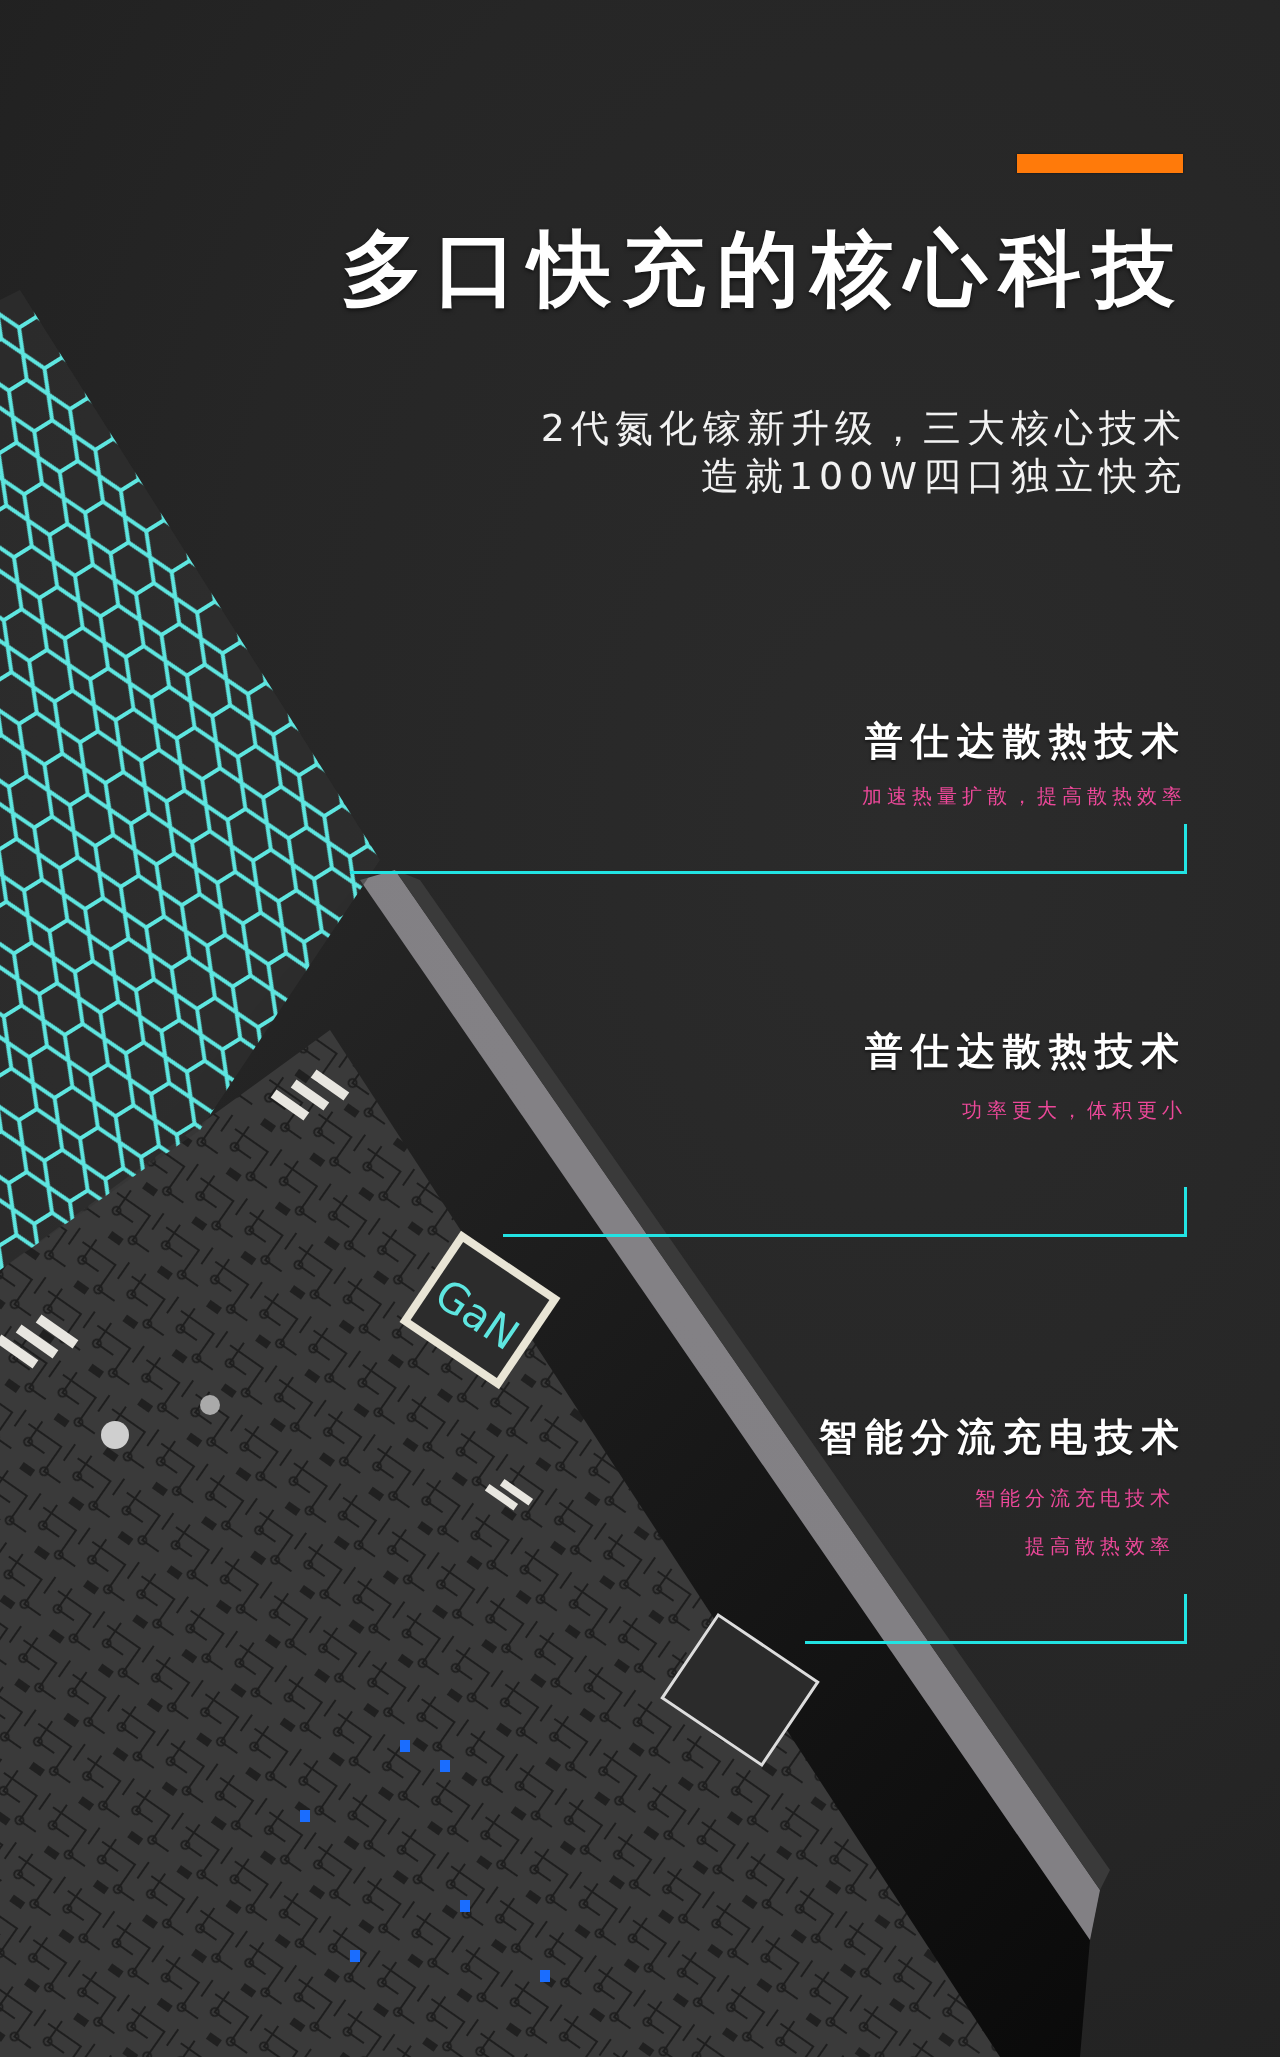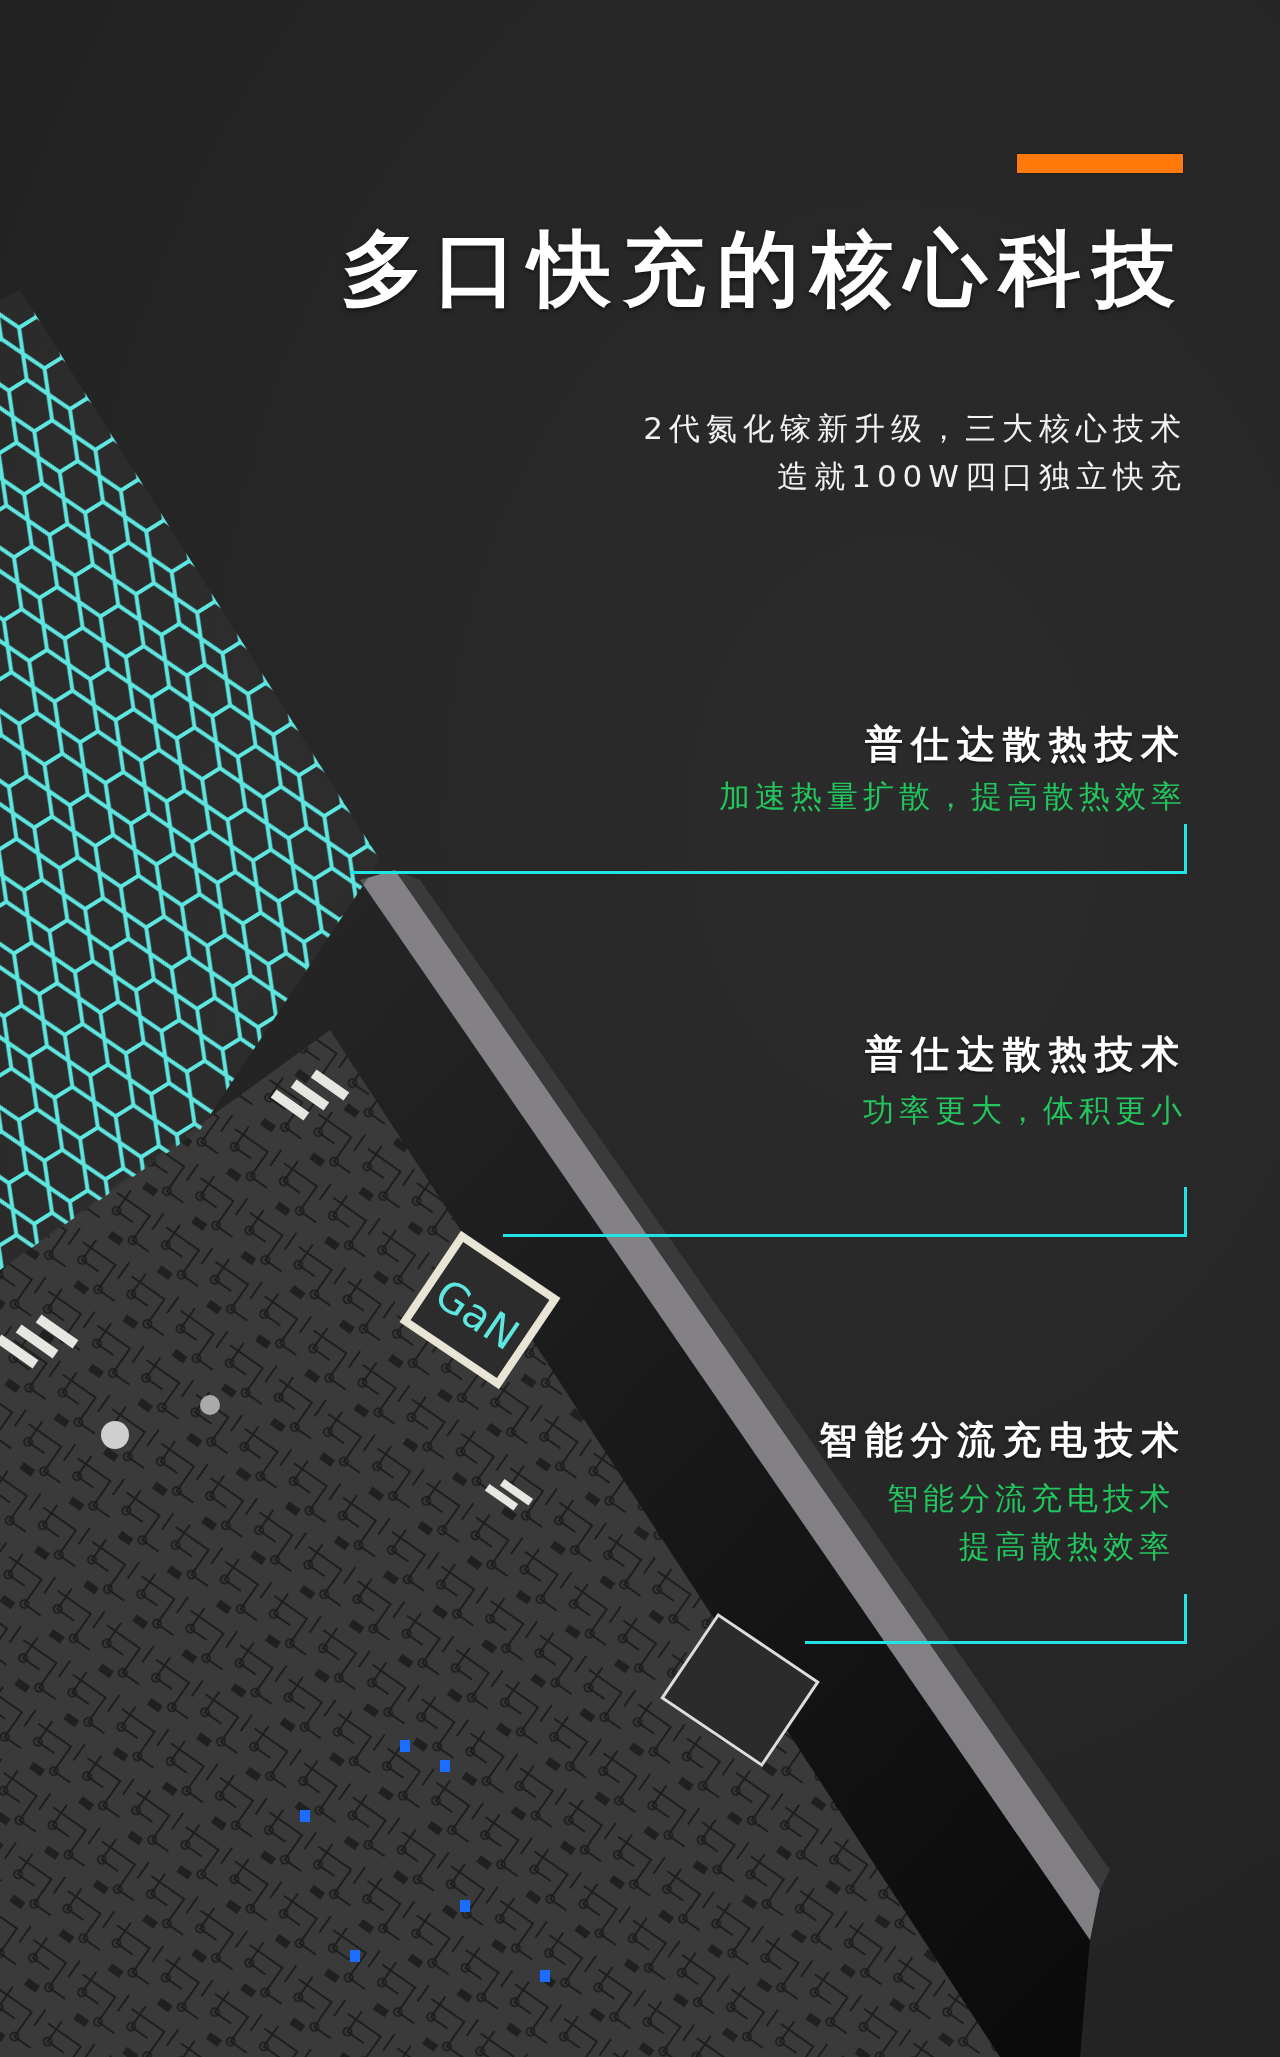--- a/index.html
+++ b/index.html
@@ -20,30 +20,31 @@
     background: #ff7a0a; box-shadow: 0 0 2px rgba(0,0,0,.6);
   }
   .headline {
     position: absolute; right: 93px; top: 228px;
     font-size: 82px; font-weight: bold; letter-spacing: 12px; line-height: 1;
     white-space: nowrap; text-align: center;
     text-shadow: 0 2px 4px rgba(0,0,0,.6);
   }
   .subhead {
     position: absolute; right: 93px; top: 404px;
-    font-size: 31px; letter-spacing: 6px; line-height: 48px; text-align: right;
+    font-size: 38px; letter-spacing: 6px; line-height: 48px; text-align: right;
     color: #f2f2f2;
   }
   .feature { position: absolute; right: 93px; text-align: right; }
   .feature-title {
     font-size: 38px; font-weight: bold; letter-spacing: 8px; line-height: 48px;
     text-shadow: 0 2px 3px rgba(0,0,0,.5);
+    font-family: Liberation Mono, monospace;
   }
   .feature-desc {
-    font-size: 31px; letter-spacing: 5px; line-height: 48px; color: #22c55e;
+    font-size: 20px; letter-spacing: 5px; line-height: 48px; color: #ec4899;
     margin-top: 8px;
   }
   .feature-desc div { line-height: 48px; }
   .connector { position: absolute; border-color: #22e3e3; border-style: solid; }
   .connector.h { height: 0; border-width: 3px 0 0 0; }
   .connector.v { width: 0; border-width: 0 0 0 3px; }
 </style>
 </head>
 <body>
 

